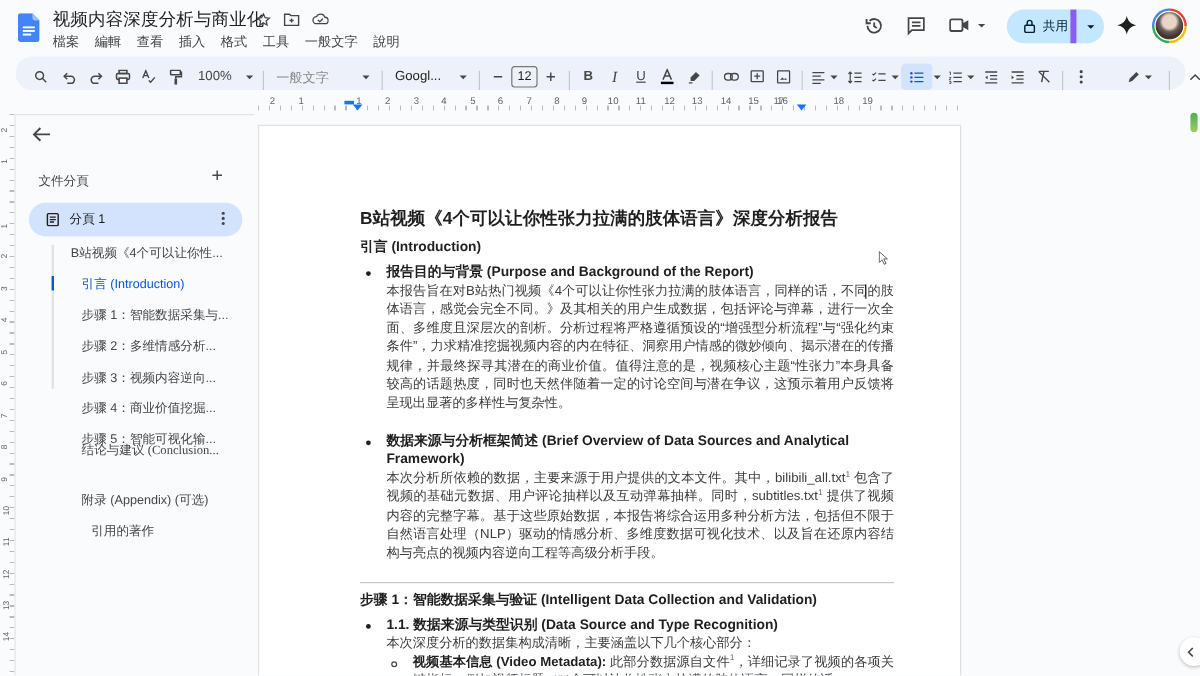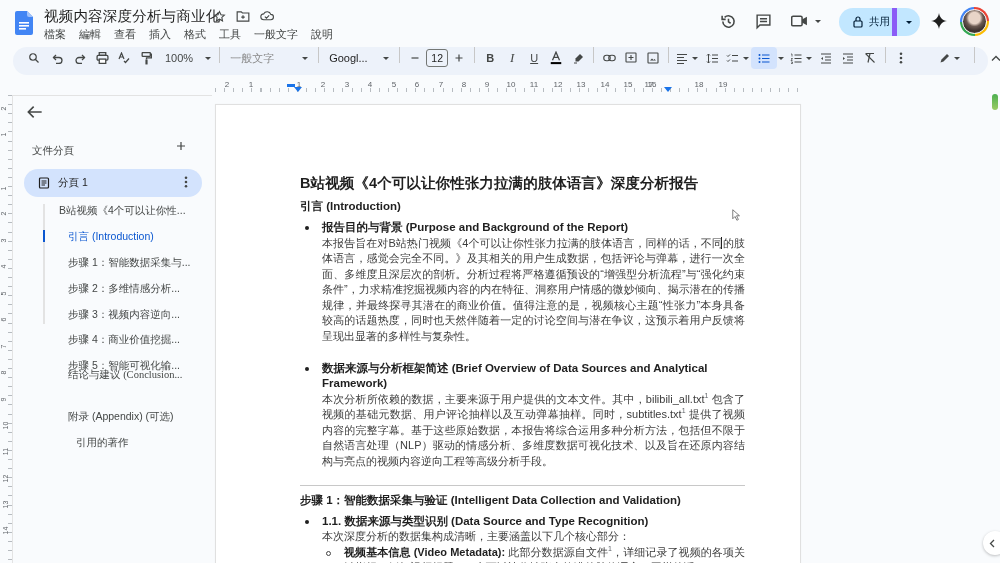--- a/index.html
+++ b/index.html
@@ -17,21 +17,21 @@
   .ra-icon { position: absolute; top: 12px; width: 18px; height: 18px; display: flex; align-items: center; justify-content: center; }
   .share-btn { position: absolute; left: 839px; top: 8px; width: 81px; height: 28px; background: #c2e7ff; border-radius: 14px; display: flex; align-items: center; }
   .share-main { display: flex; align-items: center; gap: 6px; padding-left: 14px; width: 58px; height: 100%; font-size: 10.5px; color: #001d35; border-right: 5px solid #8b5cf6; }
   .share-drop { flex: 1; display: flex; align-items: center; justify-content: center; }
   .avatar { position: absolute; left: 960px; top: 7px; width: 29px; height: 29px; border-radius: 50%;
     background: conic-gradient(#ea4335 0 25%, #fbbc04 25% 50%, #34a853 50% 75%, #4285f4 75% 100%); padding: 2px; }
   .avatar-inner { width: 100%; height: 100%; border-radius: 50%; border: 1.5px solid #fff;
     background: radial-gradient(circle at 50% 35%, #e8d5c8 0 30%, #6b5a52 45%, #3a302c 70%, #8a7a70 100%); }
 
   
-  .toolbar { position: absolute; left: 13px; top: 47px; width: 975px; height: 28px; background: #edf2fa; border-radius: 14px; display: flex; align-items: flex-start; padding-left: 10px; font-size: 11px; color: #444746; }
+  .toolbar { position: absolute; left: 13px; top: 47px; width: 975px; height: 28px; background: #edf2fa; border-radius: 14px; display: flex; align-items: flex-end; padding-left: 10px; font-size: 11px; color: #444746; }
   .tb { display: flex; align-items: center; justify-content: center; height: 22px; flex-shrink: 0; }
   .tb-icon { width: 22px; }
   .tb-sep { width: 1px; height: 16px; background: #c7c7c7; margin: 0 4px; flex-shrink: 0; }
   .tb-drop { gap: 4px; }
   .caret { width: 0; height: 0; border-left: 3px solid transparent; border-right: 3px solid transparent; border-top: 3.5px solid #444746; display: inline-block; }
   .fontsize-box { width: 22px; height: 18px; border: 1px solid #747775; border-radius: 3px; display: flex; align-items: center; justify-content: center; font-size: 10.5px; color: #1f1f1f; }
   .tb-active { background: #d3e3fd; border-radius: 4px; }
 
   
   .hruler { position: absolute; left: 215px; top: 80px; width: 585px; height: 14px; font-size: 8px; color: #5f6368; }

